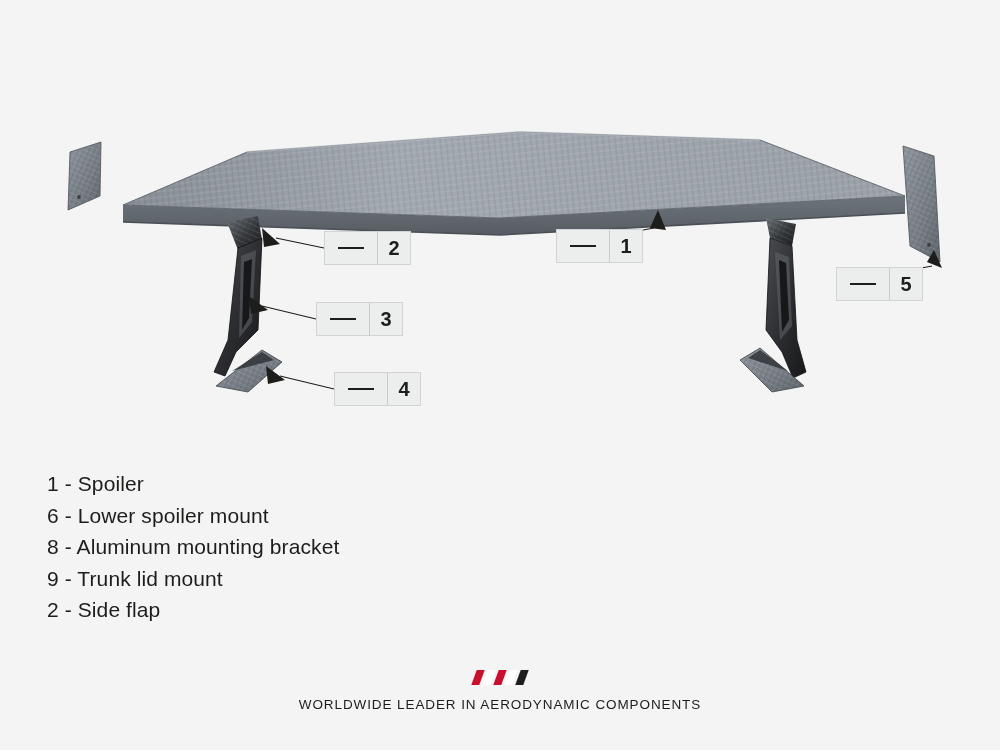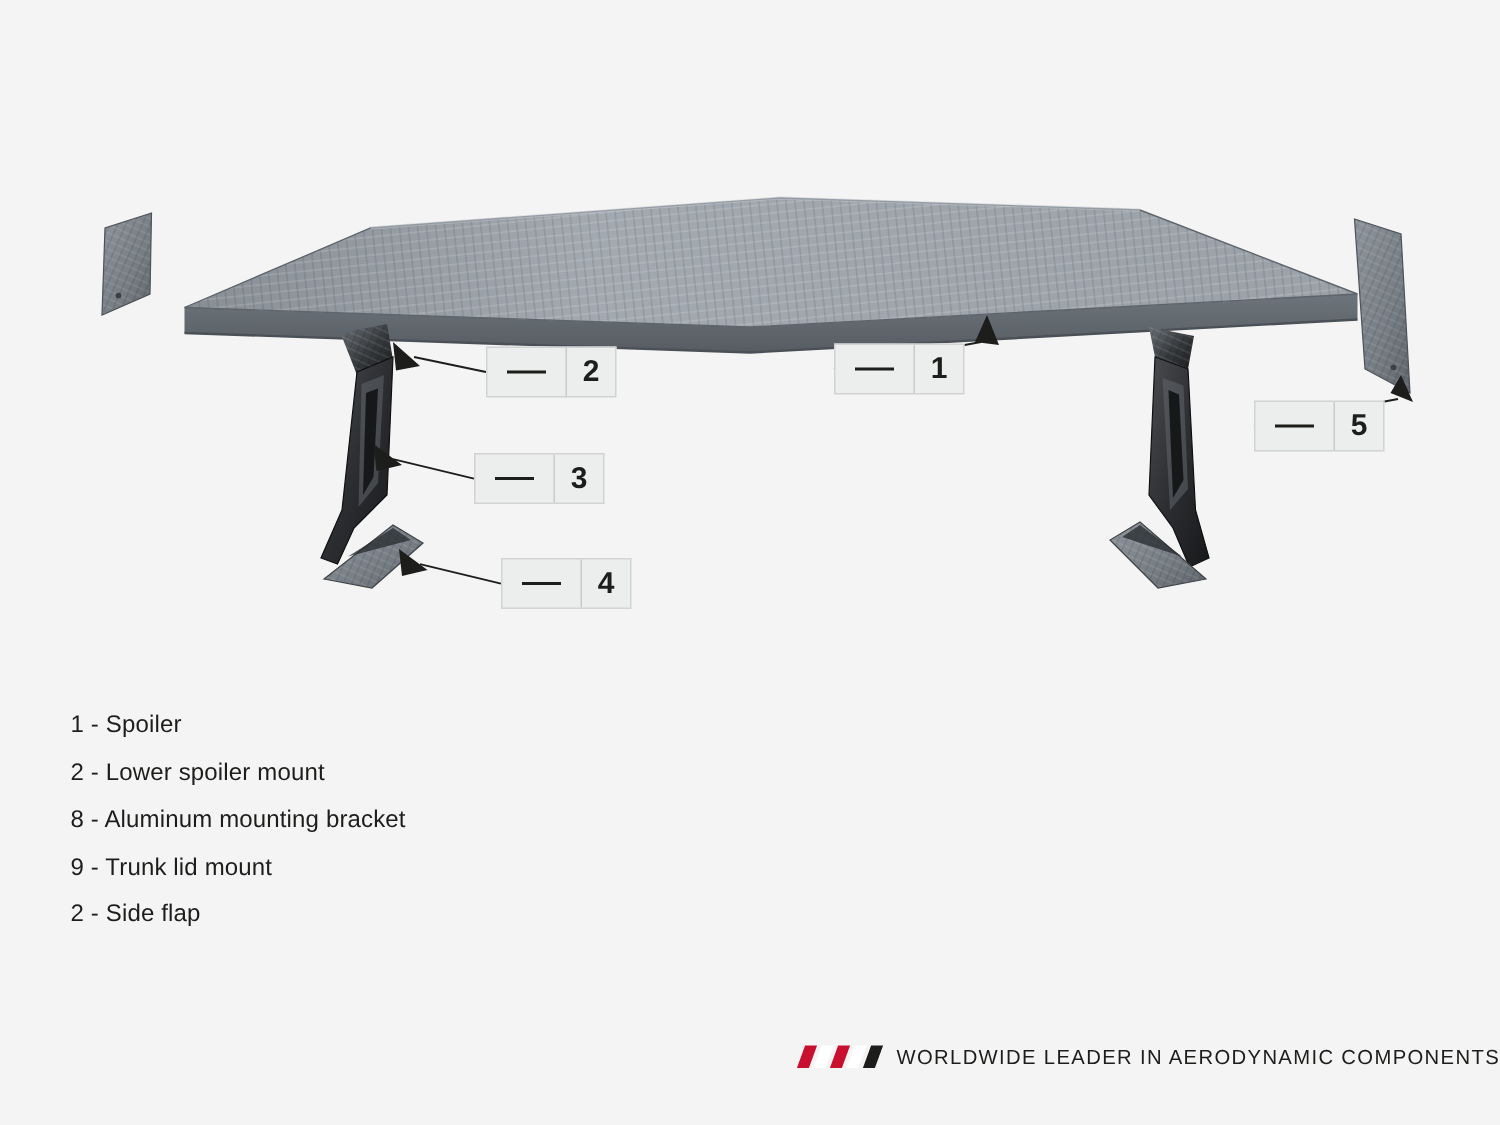--- a/index.html
+++ b/index.html
@@ -64,37 +64,38 @@
   }
 
   
   .legend {
     position: absolute;
     left: 47px;
     top: 468px;
     color: #1d1d1b;
   }
   .legend .row {
-    font-size: 16px;
+    font-size: 21px;
     line-height: 31.5px;
     letter-spacing: 0.1px;
     white-space: nowrap;
     font-family: "Liberation Sans", sans-serif;
   }
 
   
   .footer {
     position: absolute;
     left: 0;
     right: 0;
     bottom: 38px;
     display: flex;
     align-items: center;
     justify-content: flex-end;
     gap: 12px;
+    flex-direction: column;
   }
   .footer .stripes {
     display: flex;
     gap: 3px;
     transform: skewX(-20deg);
   }
   .footer .stripes span {
     display: block;
     width: 8px;
     height: 15px;
@@ -262,21 +263,21 @@
 
   <div class="callout" style="left:836px; top:267px;">
     <span class="dash">
         <i></i>
       </span>
     <span class="num">5</span>
   </div>
 
   <div class="legend">
     <div class="row">1 - Spoiler</div>
-    <div class="row">2 - Lower spoiler mount</div>
+    <div class="row">6 - Lower spoiler mount</div>
     <div class="row">8 - Aluminum mounting bracket</div>
     <div class="row">9 - Trunk lid mount</div>
     <div class="row">2 - Side flap</div>
   </div>
 
   <div class="footer">
     <span class="stripes">
       <span style="background:#c8102e"></span>
       <span style="background:#ffffff"></span>
       <span style="background:#c8102e"></span>

